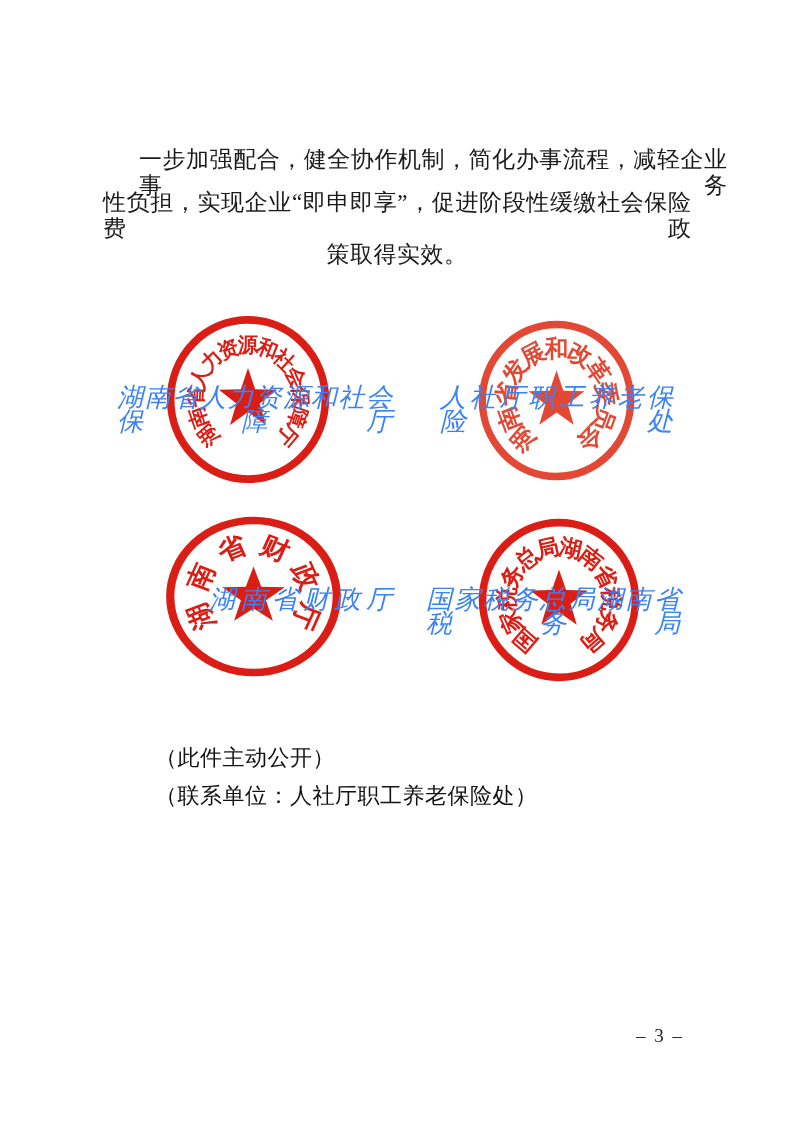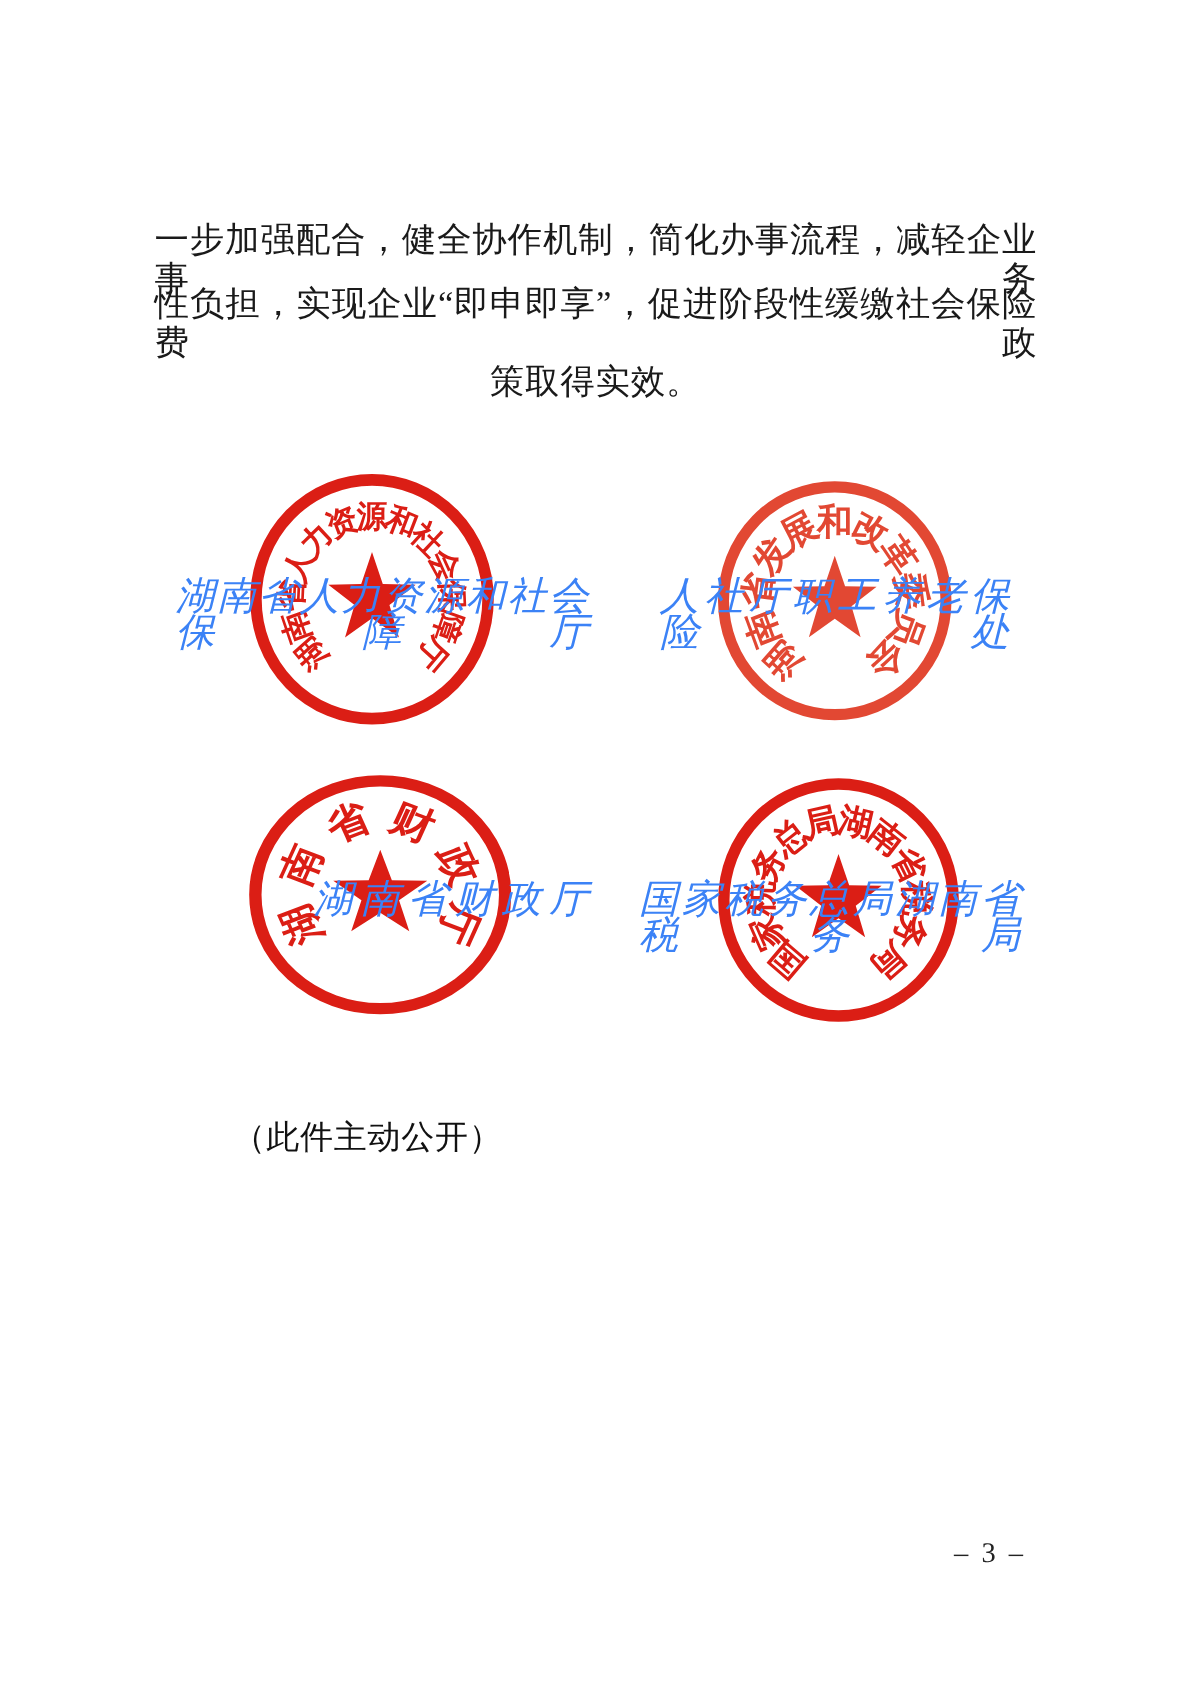--- a/index.html
+++ b/index.html
@@ -77,21 +77,21 @@
     color: #222222;
     letter-spacing: 2px;
     white-space: nowrap;
   }
 </style>
 </head>
 <body>
 
 <div class="page">
 
-  <div class="abs body-line justified" style="top:147px;">一步加强配合，健全协作机制，简化办事流程，减轻企业事务</div>
+  <div class="abs body-line justified" style="top:147px;margin-left:36px;">一步加强配合，健全协作机制，简化办事流程，减轻企业事务</div>
   <div class="abs body-line justified" style="top:190px;">性负担，实现企业“即申即享”，促进阶段性缓缴社会保险费政</div>
   <div class="abs body-line" style="top:242px;text-align:center;">策取得实效。</div>
 
   <div class="seal" style="left: 163px; top: 312px; width: 170px; height: 175px; color: rgb(219, 30, 21);">
     <svg viewBox="0 0 200 200" preserveAspectRatio="none">
       <circle class="seal-ring" cx="100" cy="100" r="91"></circle>
       <polygon class="seal-star" points="100,64 108.46,88.35 134.24,88.88 113.69,104.45 121.16,129.12 100,114.4 78.84,129.12 86.31,104.45 65.76,88.88 91.54,88.35"></polygon>
     <text x="53.26" y="140.74" transform="rotate(-131.1 53.26 140.74)" class="seal-char" font-size="24">湖</text>
         <text x="41.46" y="120.42" transform="rotate(-109.2 41.46 120.42)" class="seal-char" font-size="24">南</text>
         <text x="38.06" y="97.17" transform="rotate(-87.4 38.06 97.17)" class="seal-char" font-size="24">省</text>
@@ -158,16 +158,17 @@
       </svg>
   </div>
 
   <div class="abs issuer-name" style="left:117px; top:386px; width:275px;">湖南省人力资源和社会保障厅</div>
   <div class="abs issuer-name" style="left:440px; top:386px; width:233px;">人社厅职工养老保险处</div>
   <div class="abs issuer-name" style="left:177px; top:588px; width:183px;margin-left:32px;">湖南省财政厅</div>
   <div class="abs issuer-name" style="left:426px; top:588px; width:254px;">国家税务总局湖南省税务局</div>
 
 
   <div class="abs note-line" style="left:155px; top:743px;">（此件主动公开）</div>
+  <div class="abs note-line" style="left:155px; top:781px;">（联系单位：人社厅职工养老保险处）</div>
 
   <div class="abs page-number" style="left:636px; top:1025px;">– 3 –</div>
 
 </div>
 
 </body></html>

